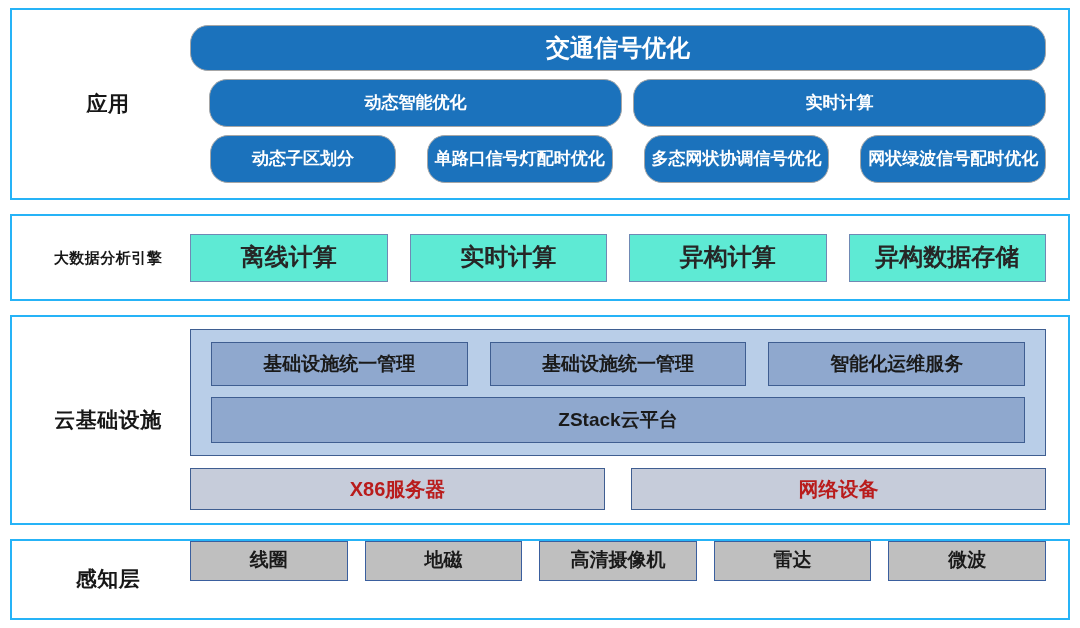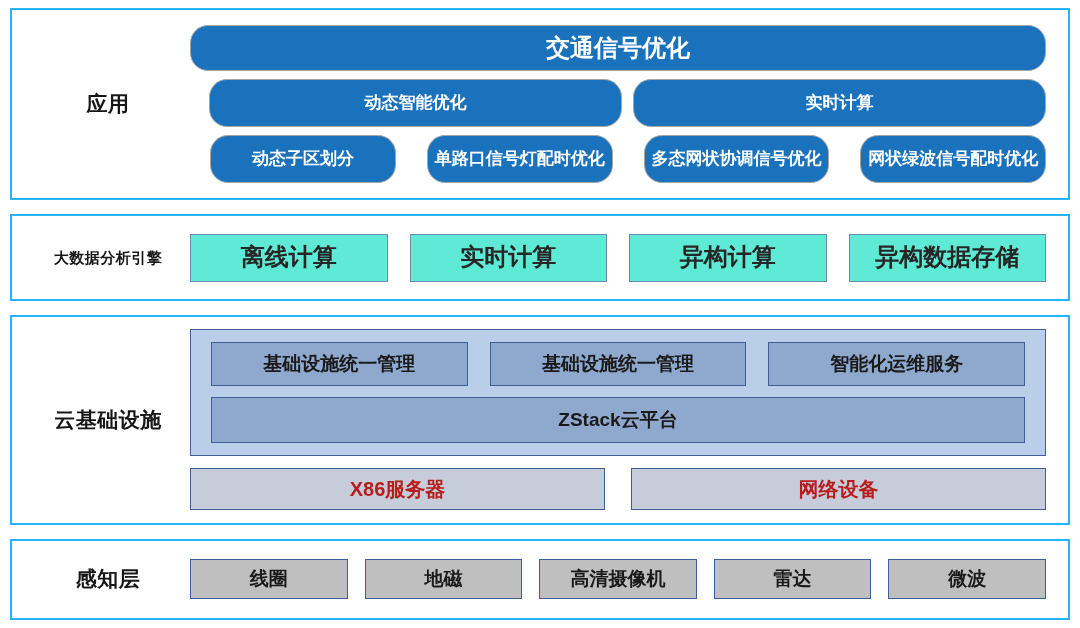--- a/index.html
+++ b/index.html
@@ -142,21 +142,20 @@
     color: #b91c1c;
     font-size: 20px;
   }
 
   
   #layer-perception { height: 82px; }
   #layer-perception .layer-label { font-size: 21px; }
   #layer-perception .layer-body {
     padding: 0 22px 0 8px;
     flex-direction: row;
-    align-items: center;
     gap: 17px;
   }
   .box-sensor {
     flex: 1 1 0;
     height: 40px;
     background: #BFBFBF;
     border-color: #3A5F9E;
     color: #1a1a1a;
     font-size: 19px;
   }

